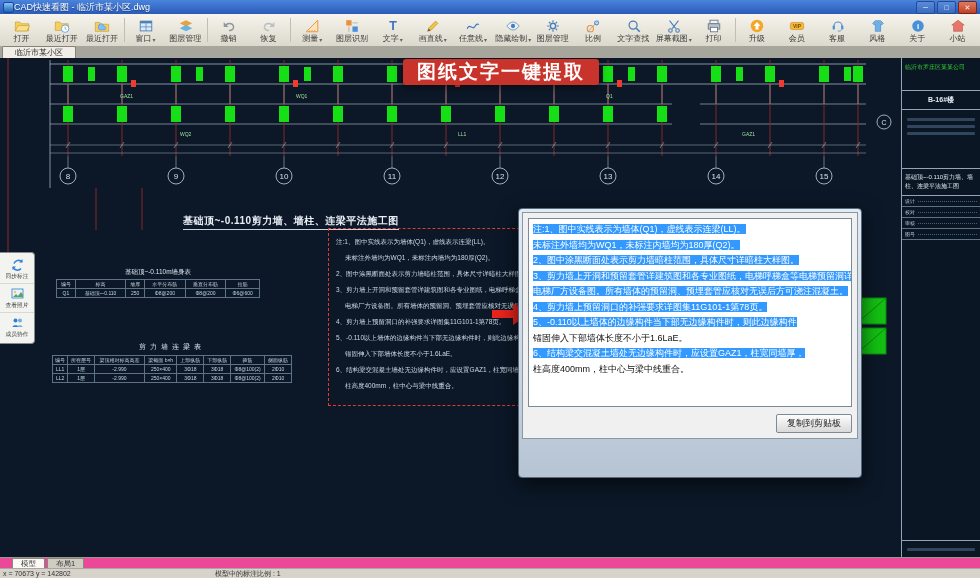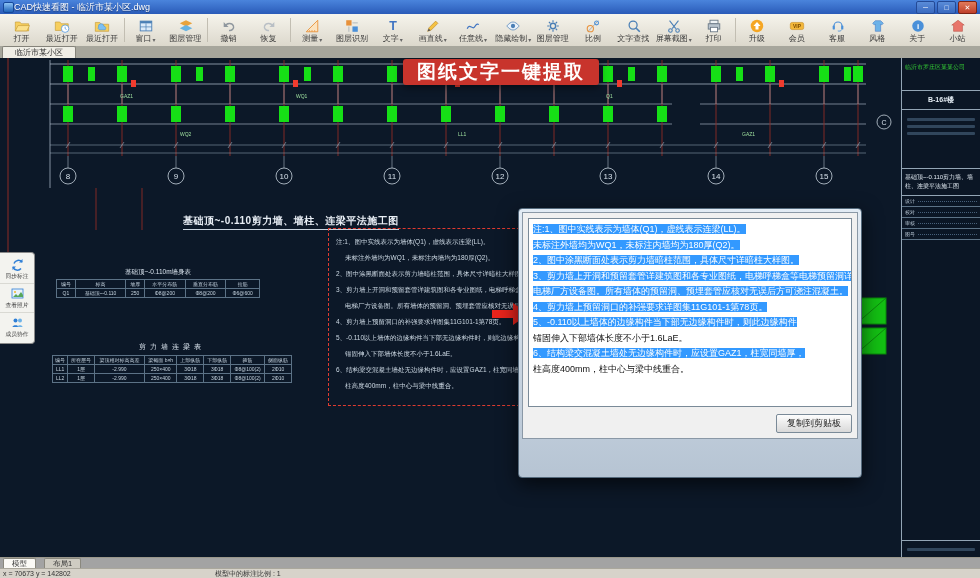--- a/index.html
+++ b/index.html
@@ -87,22 +87,22 @@
              border-radius:2px;color:#fff;font-size:8px;display:flex;align-items:center;justify-content:center;line-height:1;cursor:default}
   .dlg-body{background:#f0f0f0;border:1px solid #8a98a6;height:227px;display:flex;flex-direction:column;padding:5px;box-sizing:border-box}
   .dlg-text{background:#fff;border:1px solid #7a8a98;flex:1;padding:3px 4px;overflow:hidden}
   .dlg-line{font-size:9px;line-height:15.5px;white-space:nowrap;color:#111}
   .dlg-line.sel span{background:#3399ff;color:#fff}
   .dlg-footer{height:22px;display:flex;align-items:flex-end;justify-content:flex-end;padding-top:4px}
   .dlg-btn{font-family:inherit;font-size:9px;padding:2px 10px;background:linear-gradient(#fdfdfd,#d9d9d9);
            border:1px solid #7a8a98;border-radius:2px;color:#222;cursor:default}
 
   
-  .bottombar{position:absolute;left:0;right:0;bottom:9px;height:11px;background:#a3a3a3;border-top:1px solid #9a978c;
-             display:flex;align-items:flex-end;padding-left:3px;gap:8px;z-index:10}
+  .bottombar{position:absolute;left:0;right:0;bottom:9px;height:11px;background:#ec4899;border-top:1px solid #9a978c;
+             display:flex;align-items:flex-end;padding-left:12px;gap:2px;z-index:10}
   .btab{font-size:7.5px;color:#333;background:#cfccc2;border:1px solid #8a887e;border-bottom:none;padding:0 8px;height:10px;
         display:flex;align-items:center;border-radius:2px 2px 0 0;line-height:1}
   .btab.active{background:#fbfaf6}
   .statusbar{position:absolute;left:0;right:0;bottom:0;height:9px;background:#d7d3ca;border-top:1px solid #aaa79c;
              font-size:7px;color:#333;display:flex;align-items:center;padding-left:3px;z-index:10}
   .sb-coords{width:212px;white-space:nowrap}
   .sb-scale{white-space:nowrap}
 </style>
 </head>
 <body>

